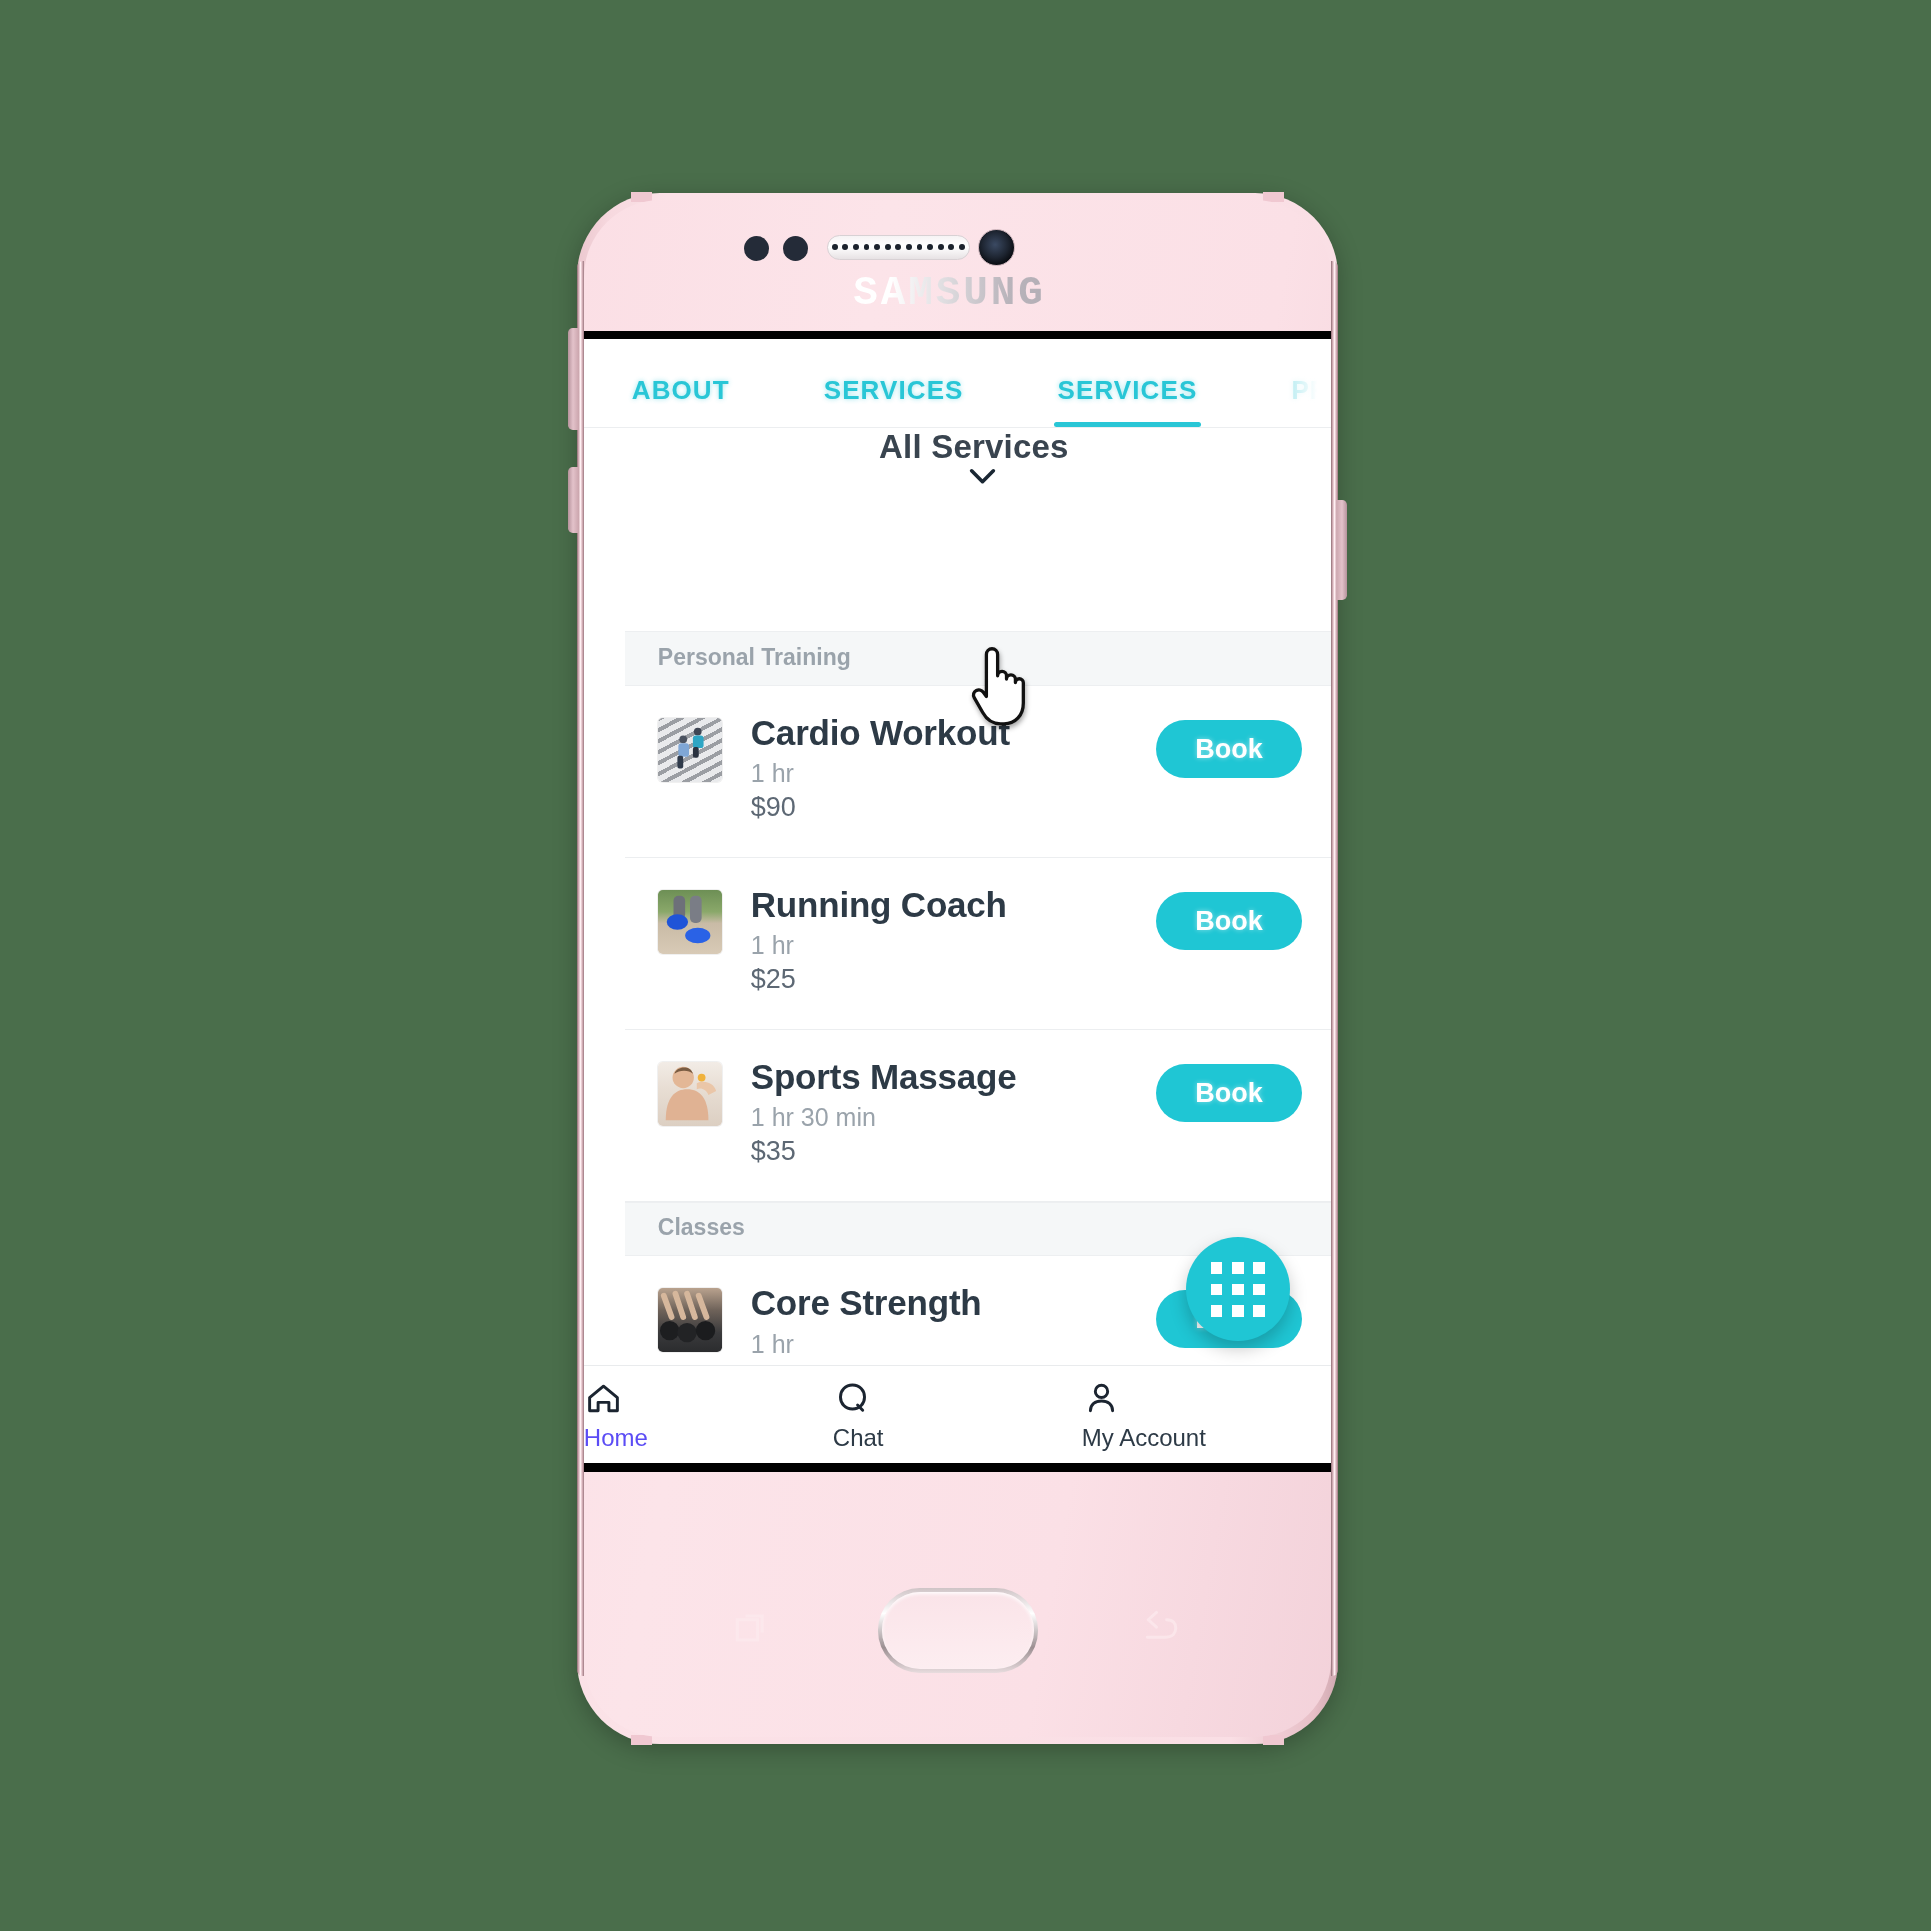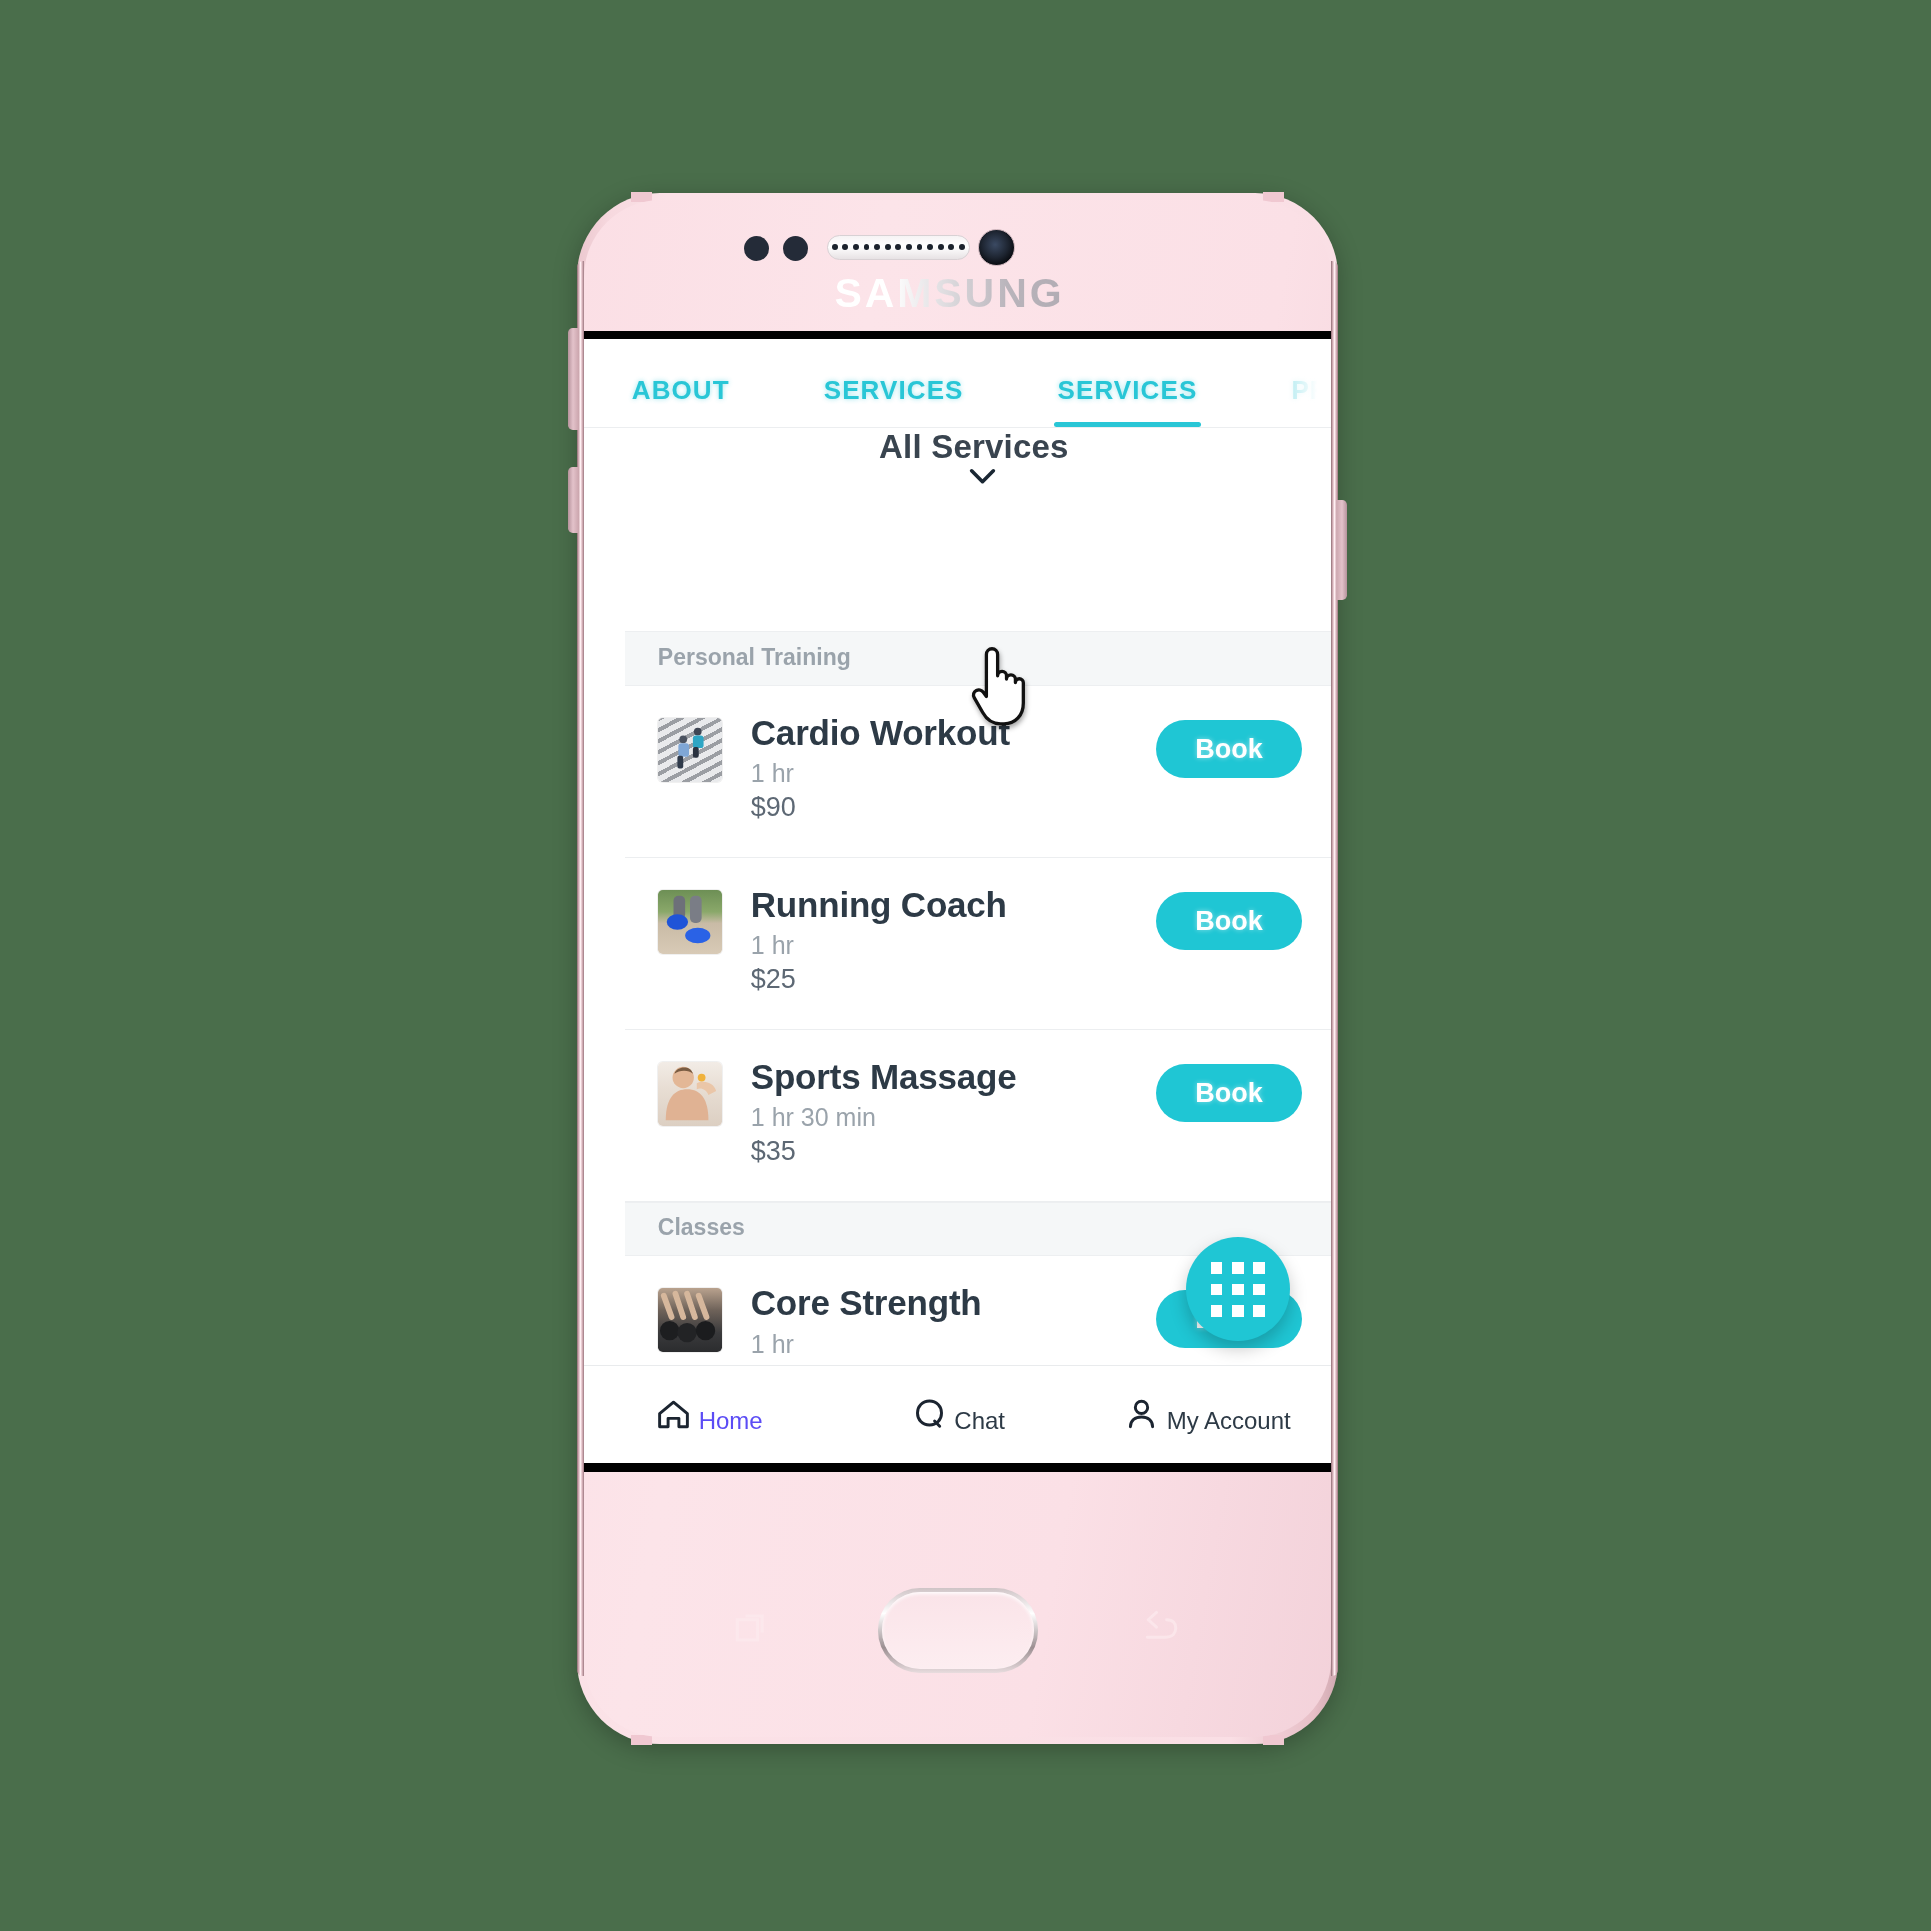--- a/index.html
+++ b/index.html
@@ -70,21 +70,21 @@
   .cam {
     position: absolute; left: 394px; top: 29px; width: 37px; height: 37px;
     border-radius: 50%;
     background: radial-gradient(circle at 46% 42%, #3b4a63 0%, #1d2430 48%, #0c0f15 70%, #2b3340 100%);
     border: 1.9px solid #cbb2b9;
   }
   .brand {
     position: absolute; left: 0; right: 16px; top: 70px;
     text-align: center;
     font-size: 41px; font-weight: 700; letter-spacing: 2.9px;
-    font-family: Liberation Sans, sans-serif;
+    font-family: Liberation Mono, monospace;
     background: linear-gradient(90deg,#ffffff 0%, #ffffff 42%, #b9b4bb 58%, #8e8a93 100%);
     -webkit-background-clip: text; background-clip: text; color: transparent;
   }
 
   
   .screen {
     position: absolute; left: 0px; top: 131px;
     width: 747px; height: 1141px;
     background: #000;
     overflow: hidden;
@@ -210,22 +210,22 @@
   .fab-grid i { width: 11.6px; height: 11.6px; background: #fff; display:block; }
 
   
   .bottomnav {
     position: absolute; left: 0; right: 0; bottom: 0;
     height: 98px; background: #fff;
     border-top: 1px solid #e9ebed;
     display: flex; align-items: center;
   }
   .navitem {
-    flex: 1 1 0; display: flex; 
-    align-items: flex-end; justify-content: center; gap: 5.8px;
+    flex: 1 1 0; display: flex; flex-direction: column;
+    align-items: flex-start; justify-content: center; gap: 5.8px;
     cursor: pointer;
   }
   .navitem .nlabel { font-size: 24px; color: #2d3a46; }
   .navitem.active .nlabel { color: #5b4cf5; }
   .nicon { height: 41px; display: flex; align-items: center; }
 
   
   .homebtn {
     position: absolute; left: 50%; transform: translateX(-50%);
     bottom: 64px; width: 160px; height: 85px; border-radius: 42px;

